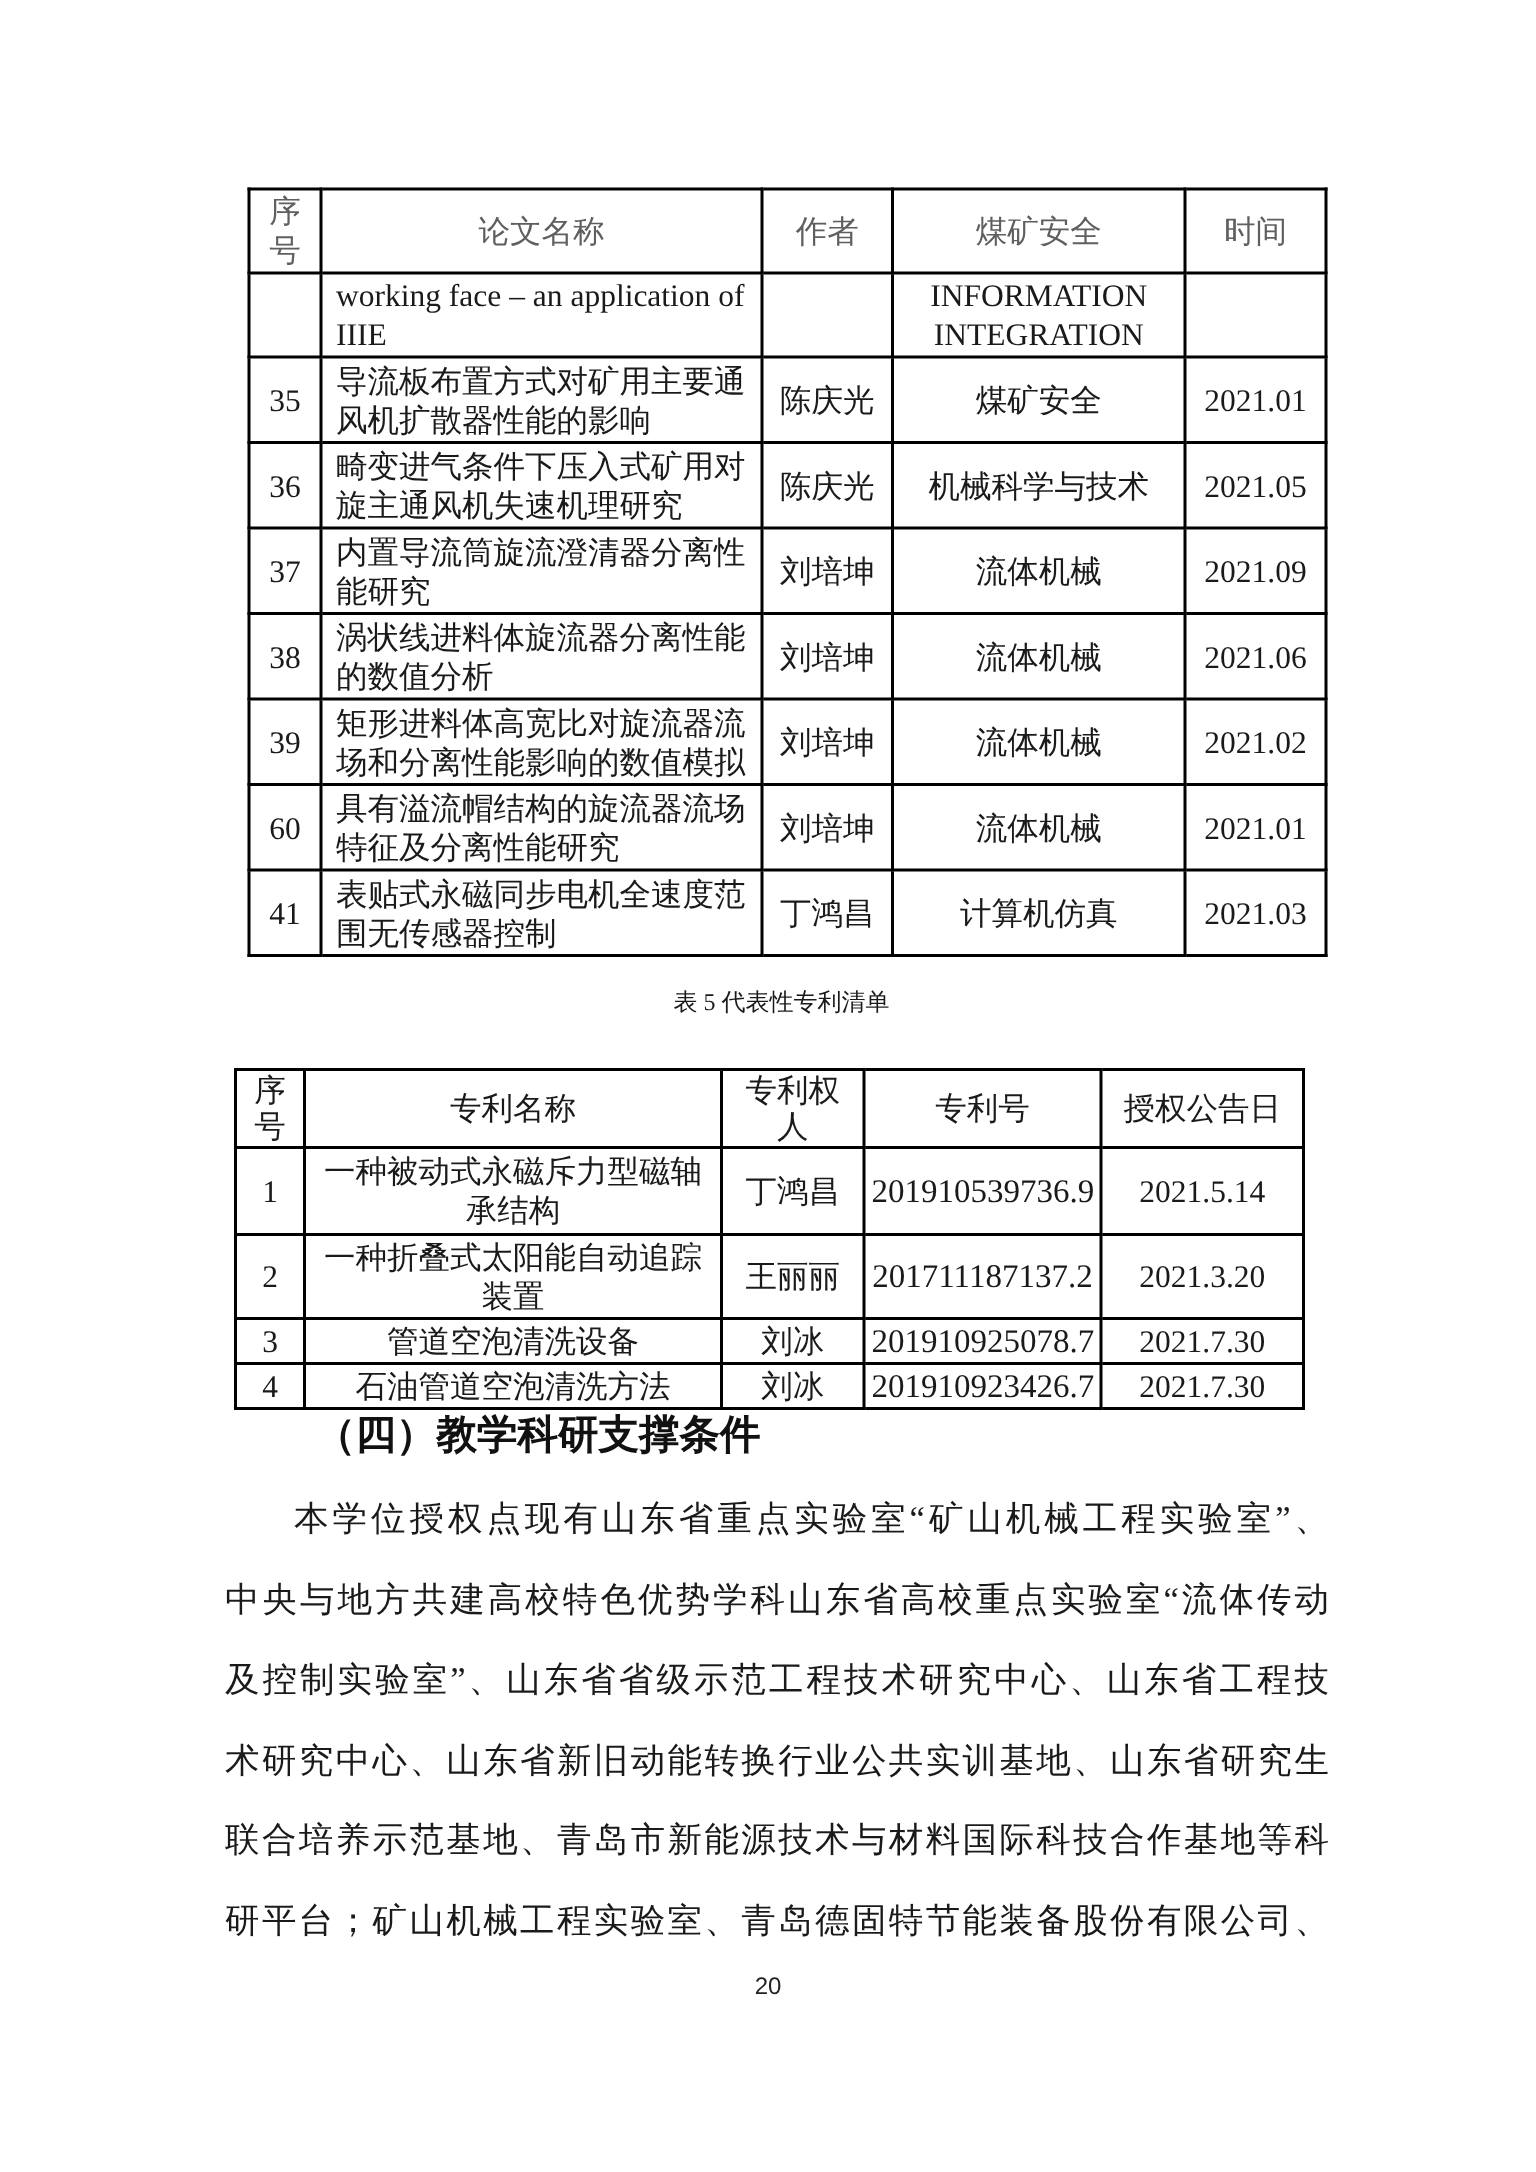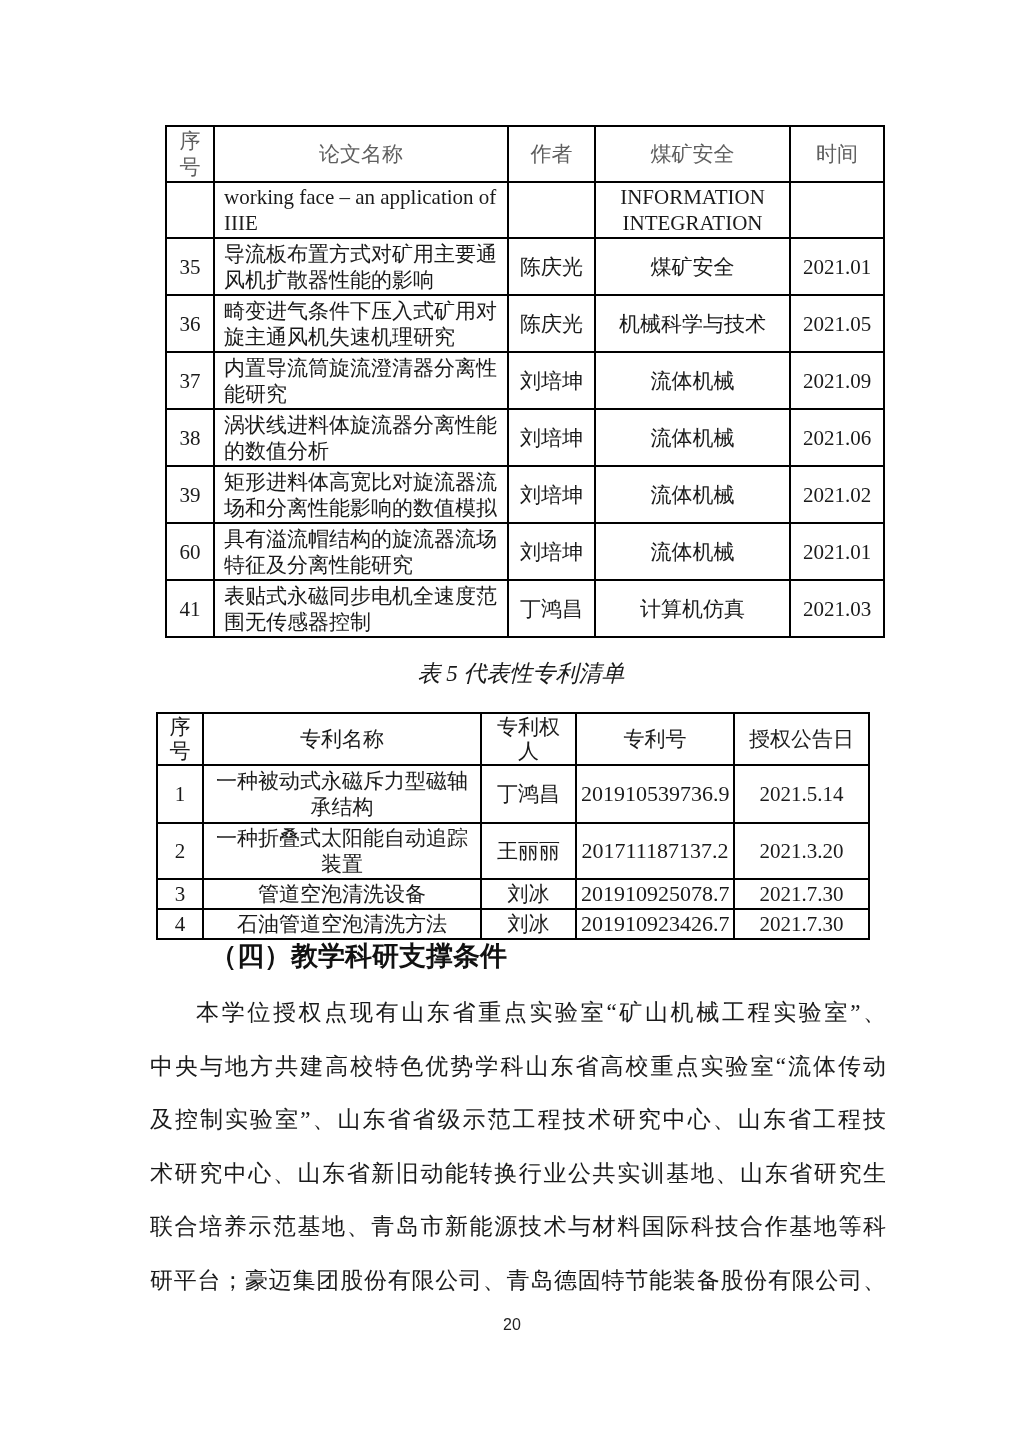--- a/index.html
+++ b/index.html
@@ -24,21 +24,21 @@
   
   .paper-table { position:absolute; left:165px; top:125px; width:718px; }
   .paper-table thead th { color:#5f5f5f; }
   .paper-table tr.rh-head { height:52px; }
   .paper-table tr.rh-cont { height:55px; }
   .paper-table tr.rh-data { height:57px;margin-left:16px; }
   .cell-title { text-align:left; padding-left:9px; padding-right:6px; }
   
   .table-caption {
     position:absolute; left:156px; top:658px; width:730px;
-    text-align:center; font-size:23px;font-style:italic;
+    text-align:center; font-size:16px;
   }
   
   .patent-table { position:absolute; left:156px; top:712px; width:712px; }
   .patent-table tr.rh-head td, .patent-table tr.rh-head th { line-height:24px; }
   .patent-table tr.rh-head { height:50px; }
   .patent-table tr.rh-r1 { height:58px; }
   .patent-table tr.rh-r2 { height:53px; }
   .patent-table tr.rh-s  { height:30px; }
   .patent-no { font-size:22px; }
   
@@ -199,16 +199,16 @@
 </table>
 
 <div class="section-heading">（四）教学科研支撑条件</div>
 
 <div class="body-paragraph">
   <div class="line first">本学位授权点现有山东省重点实验室“矿山机械工程实验室”、</div>
   <div class="line">中央与地方共建高校特色优势学科山东省高校重点实验室“流体传动</div>
   <div class="line">及控制实验室”、山东省省级示范工程技术研究中心、山东省工程技</div>
   <div class="line">术研究中心、山东省新旧动能转换行业公共实训基地、山东省研究生</div>
   <div class="line">联合培养示范基地、青岛市新能源技术与材料国际科技合作基地等科</div>
-  <div class="line">研平台；豪迈集团股份有限公司、青岛德固特节能装备股份有限公司、</div>
+  <div class="line">研平台；矿山机械工程实验室、青岛德固特节能装备股份有限公司、</div>
 </div>
 
 <div class="page-number">20</div>
 
 </body></html>

